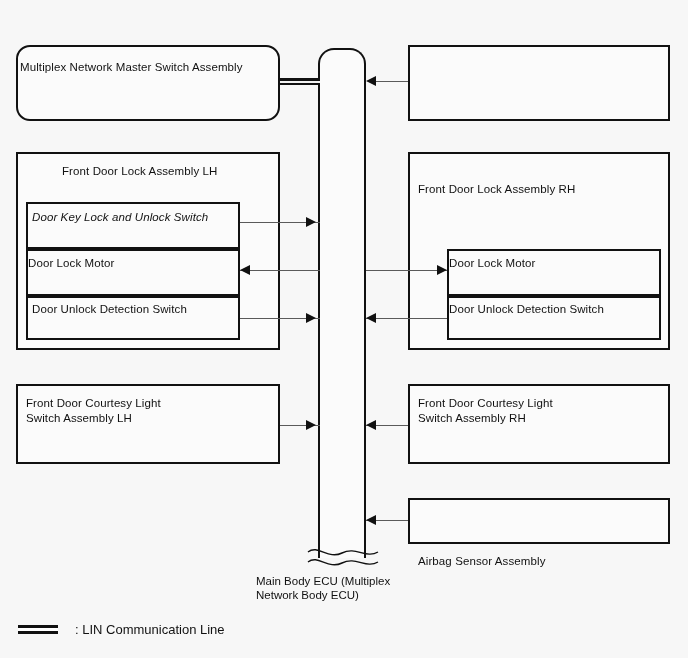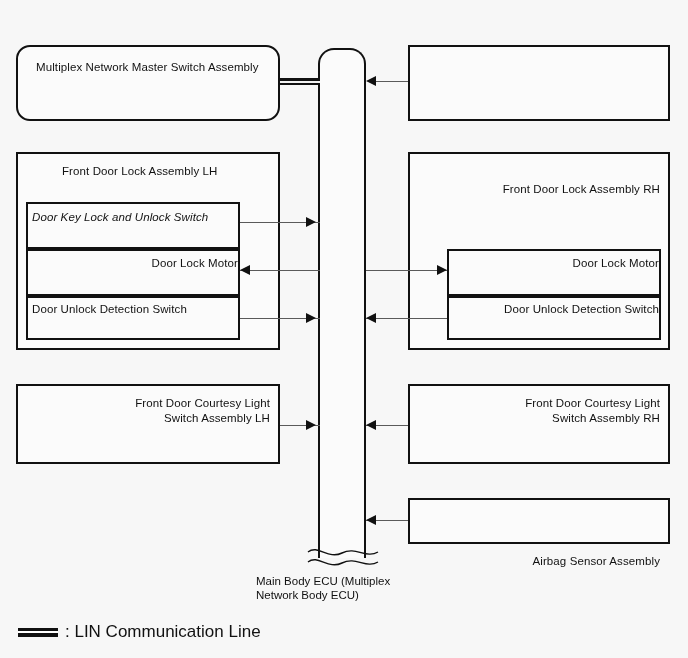--- a/index.html
+++ b/index.html
@@ -26,21 +26,21 @@
     box-sizing:border-box;
   }
   .txt{
     position:absolute;
     font-size:11.5px;
     line-height:15px;
     letter-spacing:0.1px;
     white-space:pre-line;
     color:#111;
   }
-  .c{text-align:right;}
+  .c{text-align:left;}
   .l{text-align:left;}
 
   
   .hline{position:absolute;height:1px;background:#5a5a5a;}
   .arrow{position:absolute;width:0;height:0;}
   .arrow.right{
     border-top:5px solid transparent;
     border-bottom:5px solid transparent;
     border-left:10px solid #111;
   }
@@ -72,21 +72,21 @@
   .legend-swatch{
     position:relative;
     width:40px;height:9px;
     background:#111;
     box-sizing:border-box;
   }
   .legend-swatch::after{
     content:"";
     position:absolute;left:0;right:0;top:3px;height:2.5px;background:#fff;
   }
-  .legend-label{font-size:17px;margin-left:7px;color:#111;}
+  .legend-label{font-size:13px;margin-left:17px;color:#111;}
 
   .caption{
     position:absolute;
     font-size:11.5px;
     line-height:14px;
     white-space:pre-line;
     text-align:left;
     color:#111;
   }
   svg.wave{position:absolute;overflow:visible;}
@@ -100,21 +100,21 @@
 
   <svg class="wave" style="left:306px;top:543px;width:74px;height:28px;" viewBox="0 0 74 28">
     <path d="M2,9 C12,1 22,17 36,10 C50,3 60,16 72,9" fill="none" stroke="#111" stroke-width="1.4"></path>
     <path d="M2,19 C12,11 22,27 36,20 C50,13 60,26 72,19" fill="none" stroke="#111" stroke-width="1.4"></path>
   </svg>
 
   <div class="caption" style="left:256px;top:574px;width:230px;">Main Body ECU (Multiplex
 Network Body ECU)</div>
 
   <div class="box rounded" style="left:16px;top:45px;width:264px;height:76px;"></div>
-  <div class="txt l" style="left:36px;top:60px;width:254px;">Multiplex Network Master Switch Assembly</div>
+  <div class="txt l" style="left:20px;top:60px;width:254px;">Multiplex Network Master Switch Assembly</div>
 
   <div class="linline" style="left:280px;top:78px;width:40px;"></div>
 
   <div class="box" style="left:408px;top:45px;width:262px;height:76px;"></div>
   <div class="hline" style="left:374px;top:81px;width:34px;"></div>
   <div class="arrow left" style="left:366px;top:76px;"></div>
 
   <div class="box" style="left:16px;top:152px;width:264px;height:198px;"></div>
   <div class="txt l" style="left:42px;top:164px;width:230px;margin-left:20px;">Front Door Lock Assembly LH</div>
 

